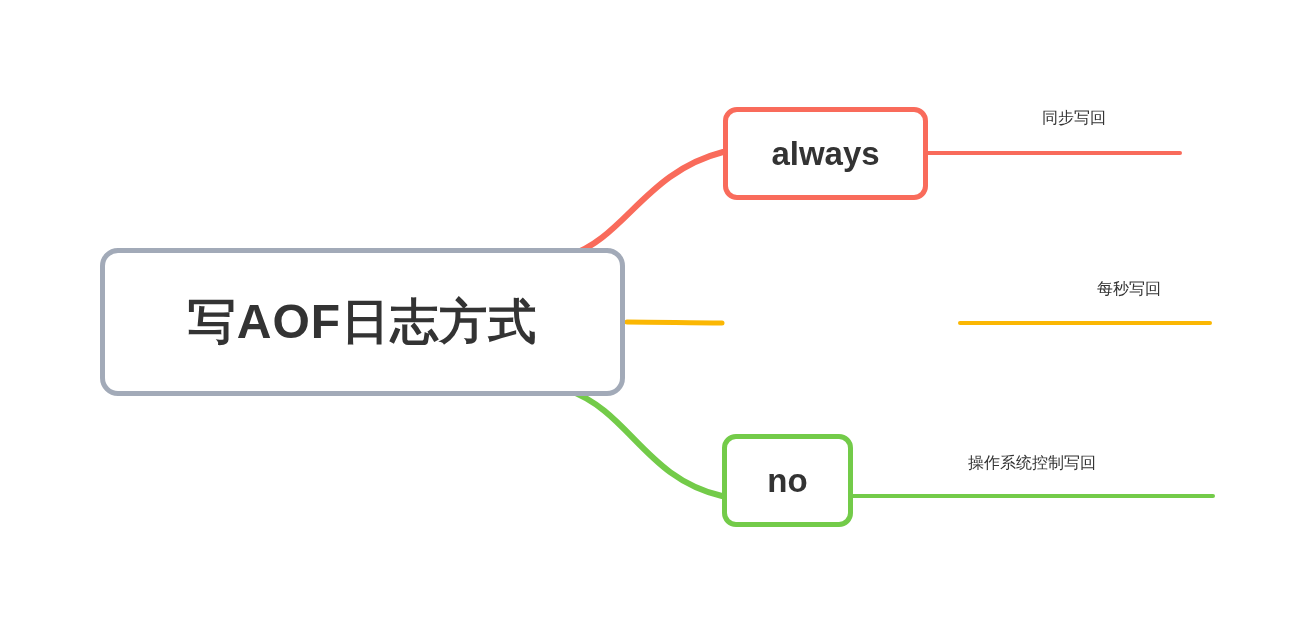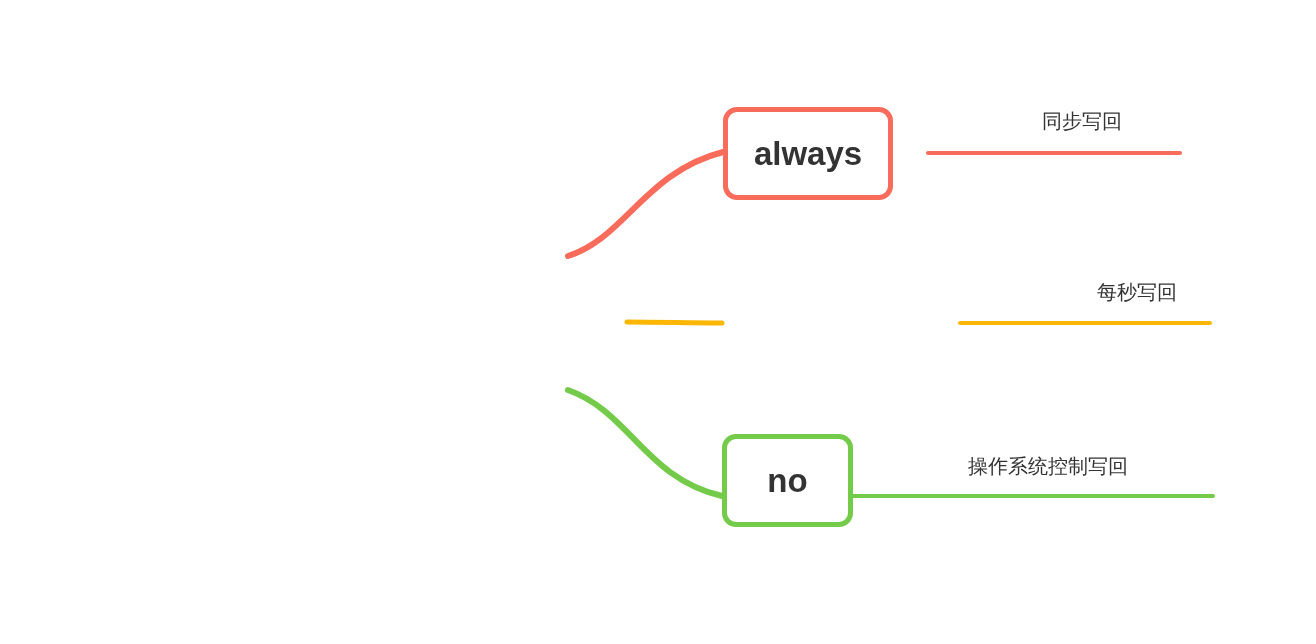--- a/index.html
+++ b/index.html
@@ -47,38 +47,38 @@
     letter-spacing: 1px;
   }
   .node-branch {
     border-width: 5px;
     border-radius: 14px;
     font-size: 33px;
   }
   .node-always {
     left: 723px;
     top: 107px;
-    width: 170px;
+    width: 205px;
     height: 93px;
   }
   .node-everysec {
     left: 722px;
     top: 275px;
     width: 238px;
     height: 97px;
   }
   .node-no {
     left: 722px;
     top: 434px;
     width: 131px;
     height: 93px;
   }
   .annotation {
     position: absolute;
-    font-size: 20px;
+    font-size: 16px;
     font-weight: 500;
     color: #333333;
     white-space: nowrap;
     cursor: pointer;
   }
   .annotation-always {
     left: 1042px;
     top: 108px;
   }
   .annotation-everysec {
@@ -99,20 +99,23 @@
 
     <path d="M 568 256 C 625 238 645 172 723 152" fill="none" stroke-width="6" stroke-linecap="round" stroke="#f96b5b"></path>
     <path d="M 627 322 C 660 322 690 323 722 323" fill="none" stroke-width="5" stroke-linecap="round" stroke="#fbb703"></path>
     <path d="M 568 390 C 630 412 645 478 722 496" fill="none" stroke-width="6" stroke-linecap="round" stroke="#73cb49"></path>
 
     <path d="M 928 153 L 1180 153" fill="none" stroke-width="4" stroke-linecap="round" stroke="#f96b5b"></path>
     <path d="M 960 323 L 1210 323" fill="none" stroke-width="4" stroke-linecap="round" stroke="#fbb703"></path>
     <path d="M 853 496 L 1213 496" fill="none" stroke-width="4" stroke-linecap="round" stroke="#73cb49"></path>
   </svg>
 
+  <div class="node node-root" style="border-color: rgb(162, 170, 184);">
+    <span>写AOF日志方式</span>
+  </div>
 
   <div class="node node-branch node-always" style="border-color: rgb(249, 107, 91);">
     <span>always</span>
   </div>
 
 
   <div class="node node-branch node-no" style="border-color: rgb(115, 203, 73);">
     <span>no</span>
   </div>
 

